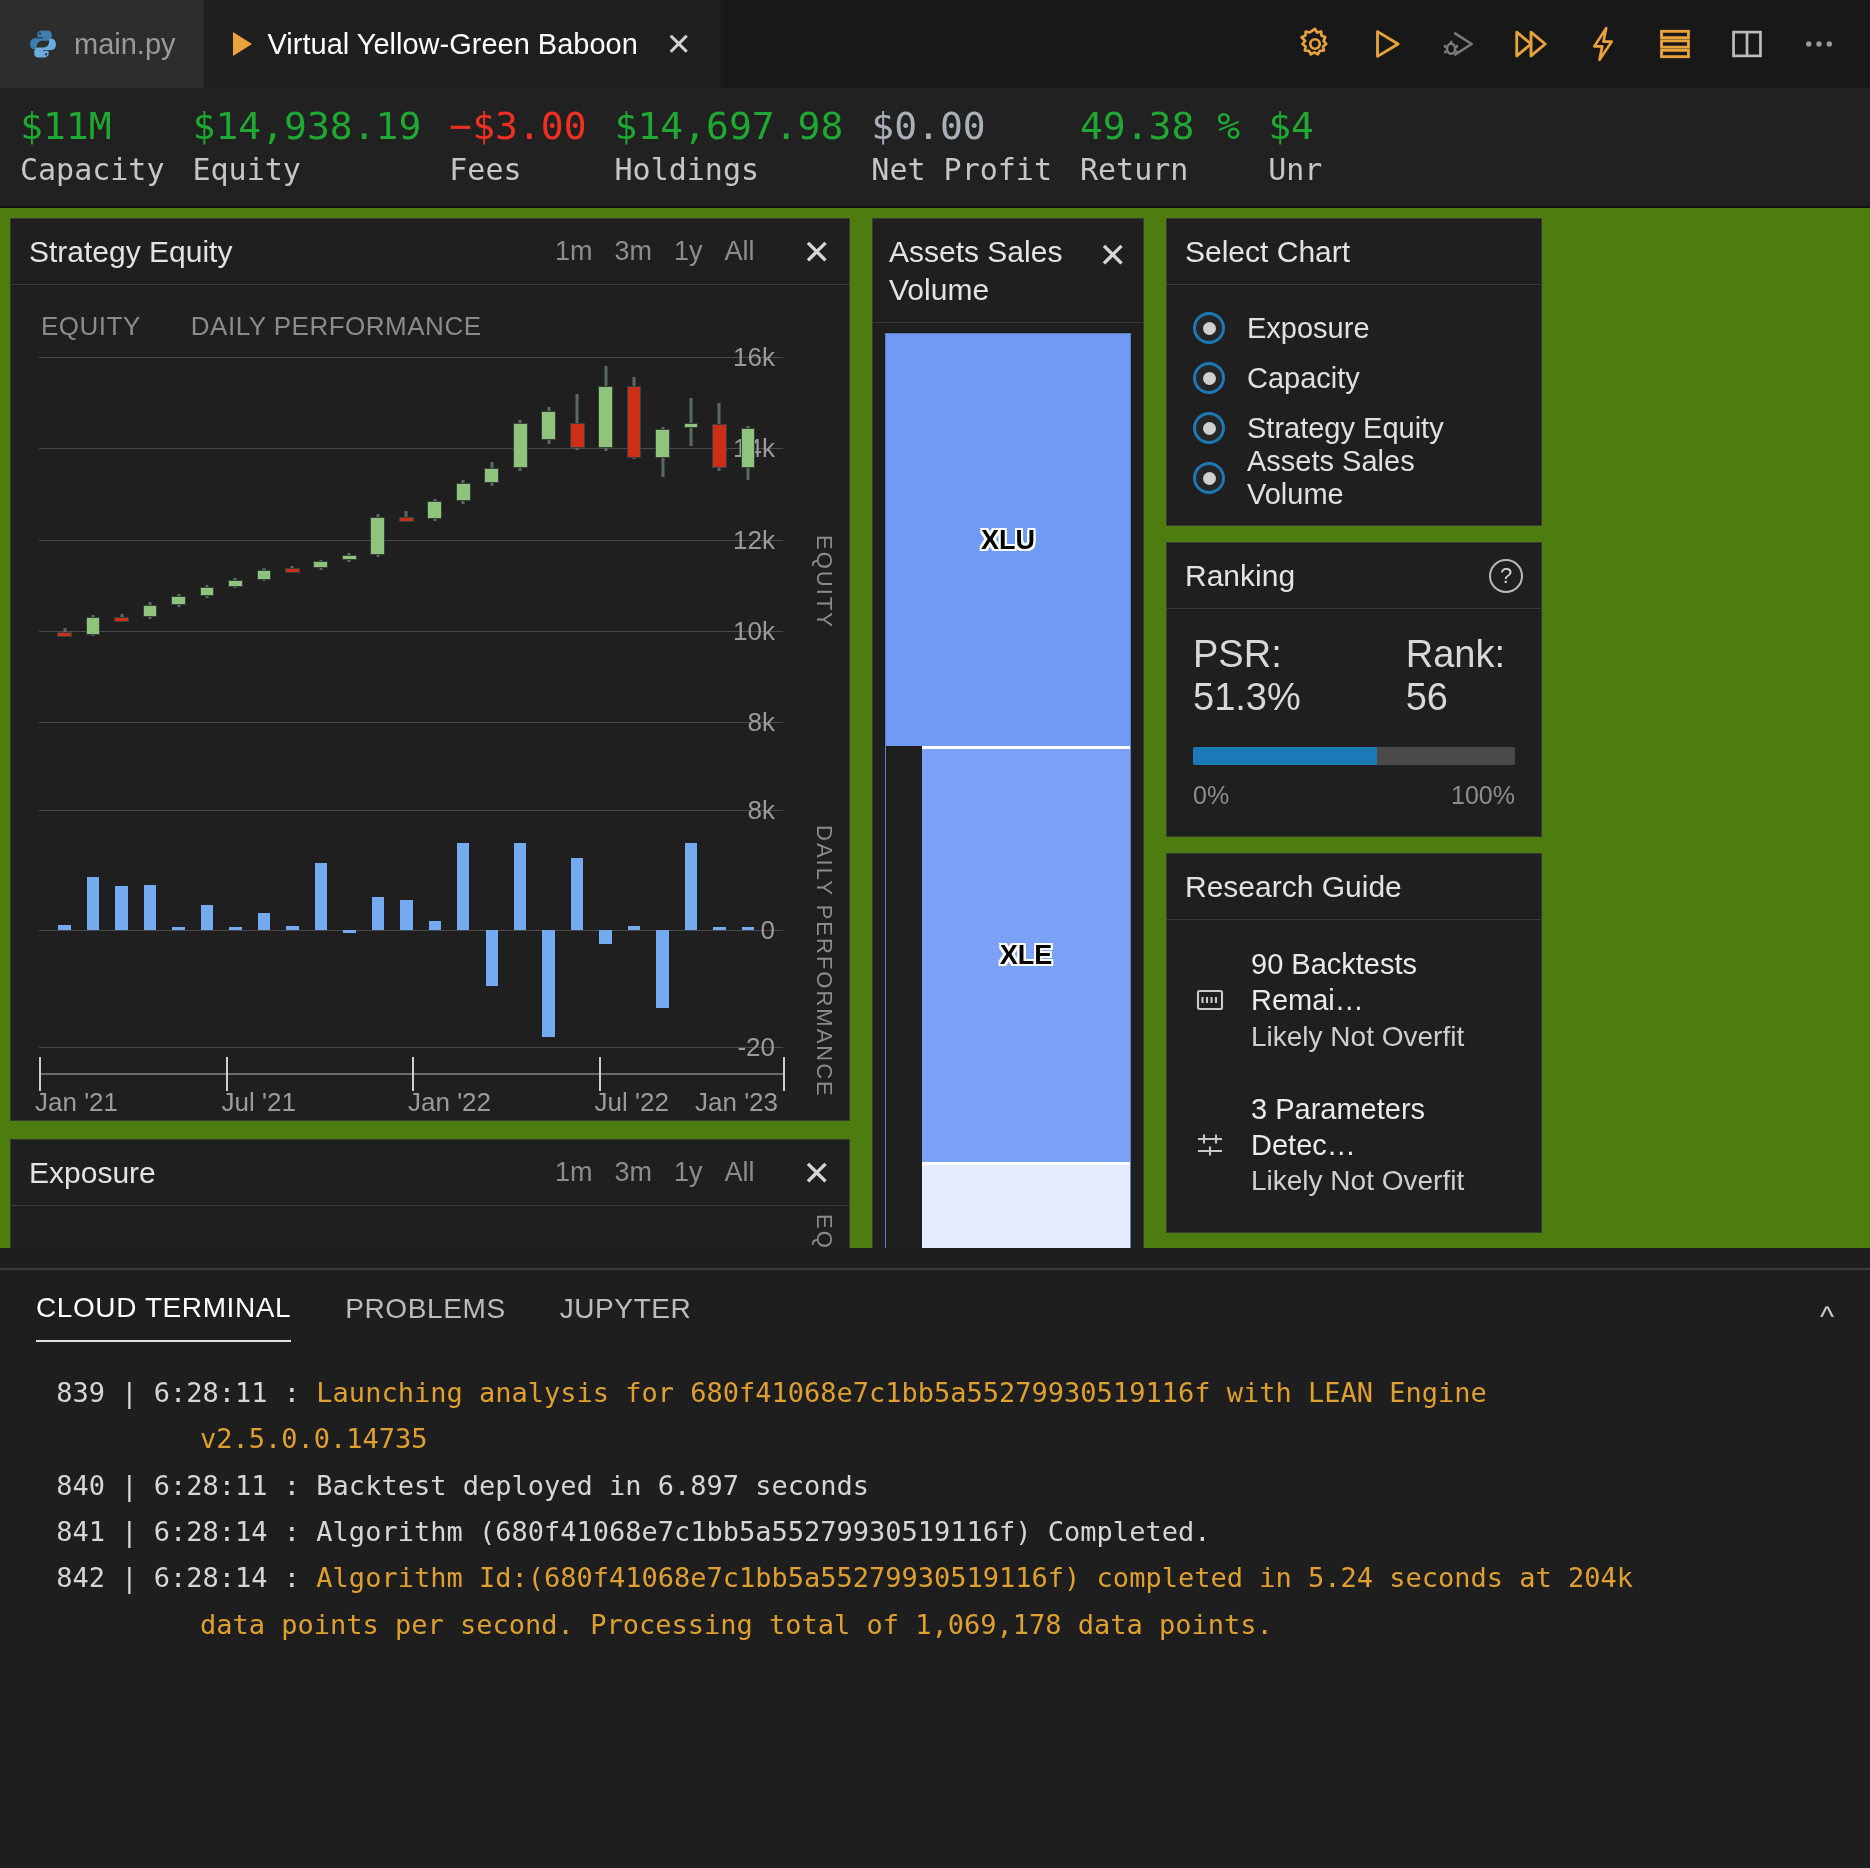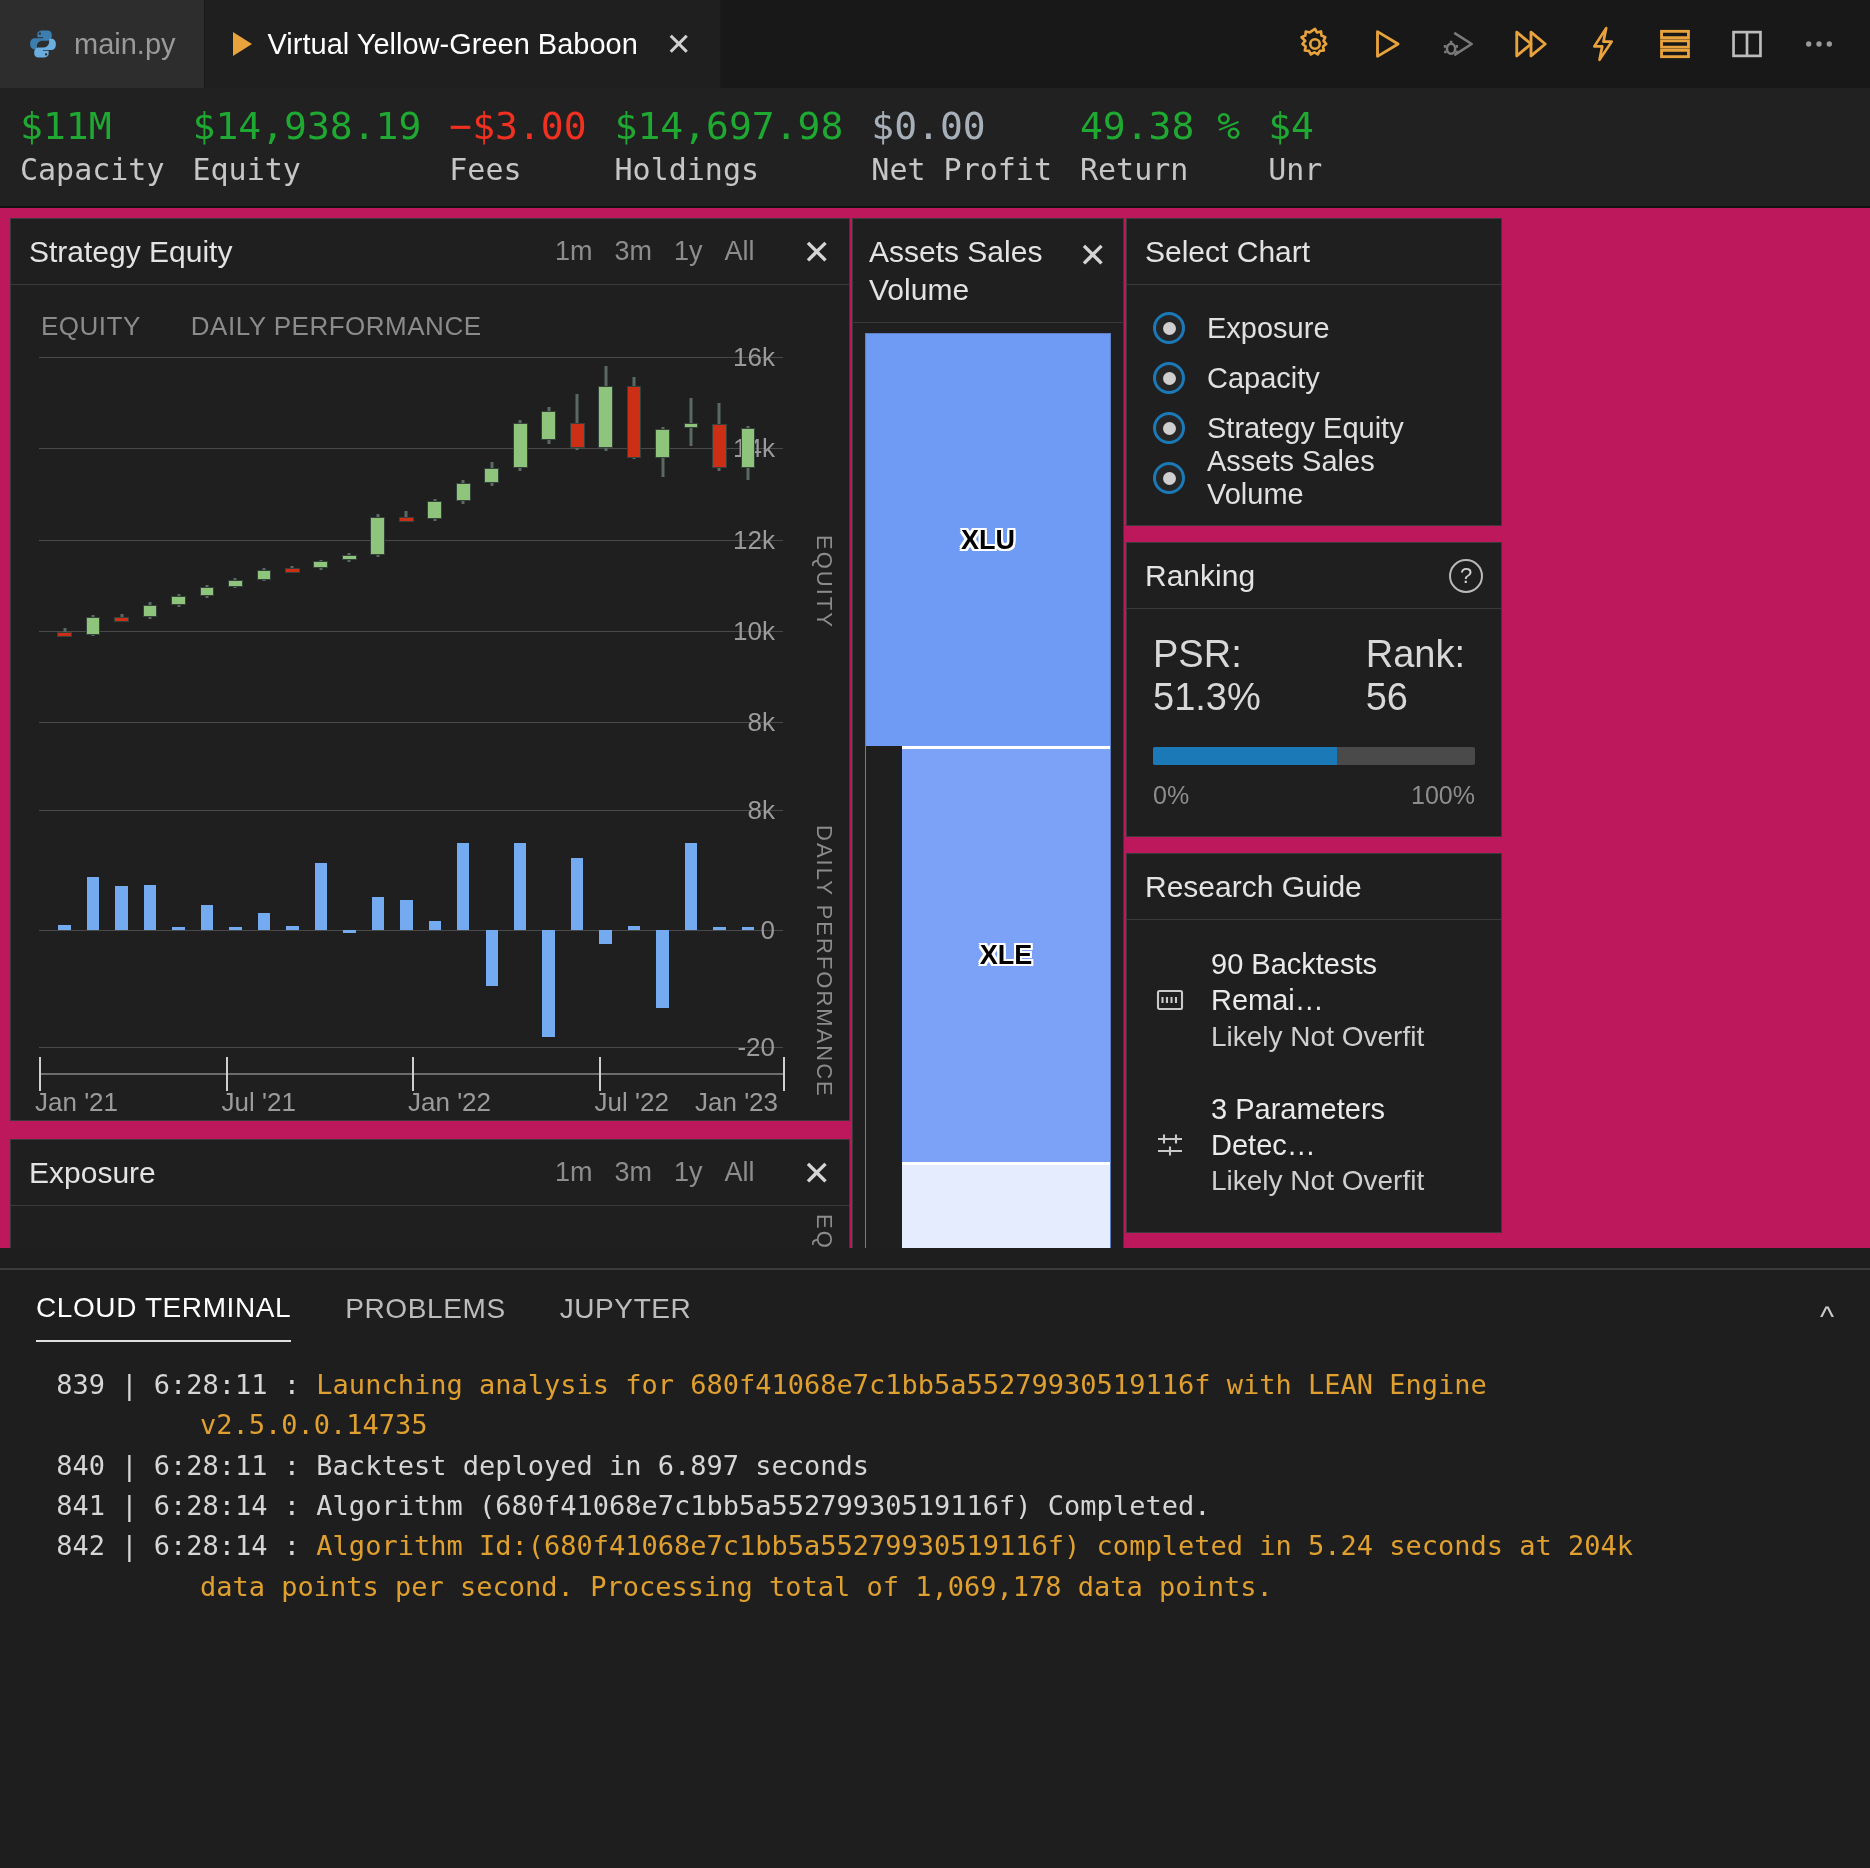--- a/index.html
+++ b/index.html
@@ -79,23 +79,23 @@
     margin-top: 6px;
   }
   .green { color: #1fa832; }
   .red   { color: #f03020; }
   .grey  { color: #a7b0b8; }
 
   
   .main {
     height: 1040px;
     display: flex;
-    gap: 2px;
+    gap: 22px;
     padding: 10px 8px 0 10px;
-    background: #be185d;
+    background: #4d7c0f;
     overflow: hidden;
   }
   .col-left  { width: 840px; display: flex; flex-direction: column; gap: 18px; }
   .col-mid   { width: 272px; }
   .col-right { width: 376px; display: flex; flex-direction: column; gap: 16px; }
 
   .panel {
     background: #1f1f1f;
     border: 1px solid #3a3a3a;
   }
@@ -201,21 +201,21 @@
   .term-tab.active { color: #ffffff; border-bottom: 2px solid #e0e0e0; }
   .chev { margin-left: auto; font-size: 30px; color: #c9c9c9; cursor: pointer; }
   .term-body {
     padding: 24px 30px 0 40px;
     font-family: "DejaVu Sans Mono", monospace;
     font-size: 27px;
     line-height: 1.42;
     color: #d6d6d6;
     white-space: pre-wrap;
   }
-  .ln { margin-bottom: 2px; }
+  .ln { margin-bottom: 2px; margin-top: 8px; }
   .amber { color: #e0a030; }
   .cont { padding-left: 160px; }
 </style>
 </head>
 <body>
 
 <div class="tabbar">
   <div class="tab">
     <span class="py-icon">
       <svg width="30" height="30" viewBox="0 0 24 24">

